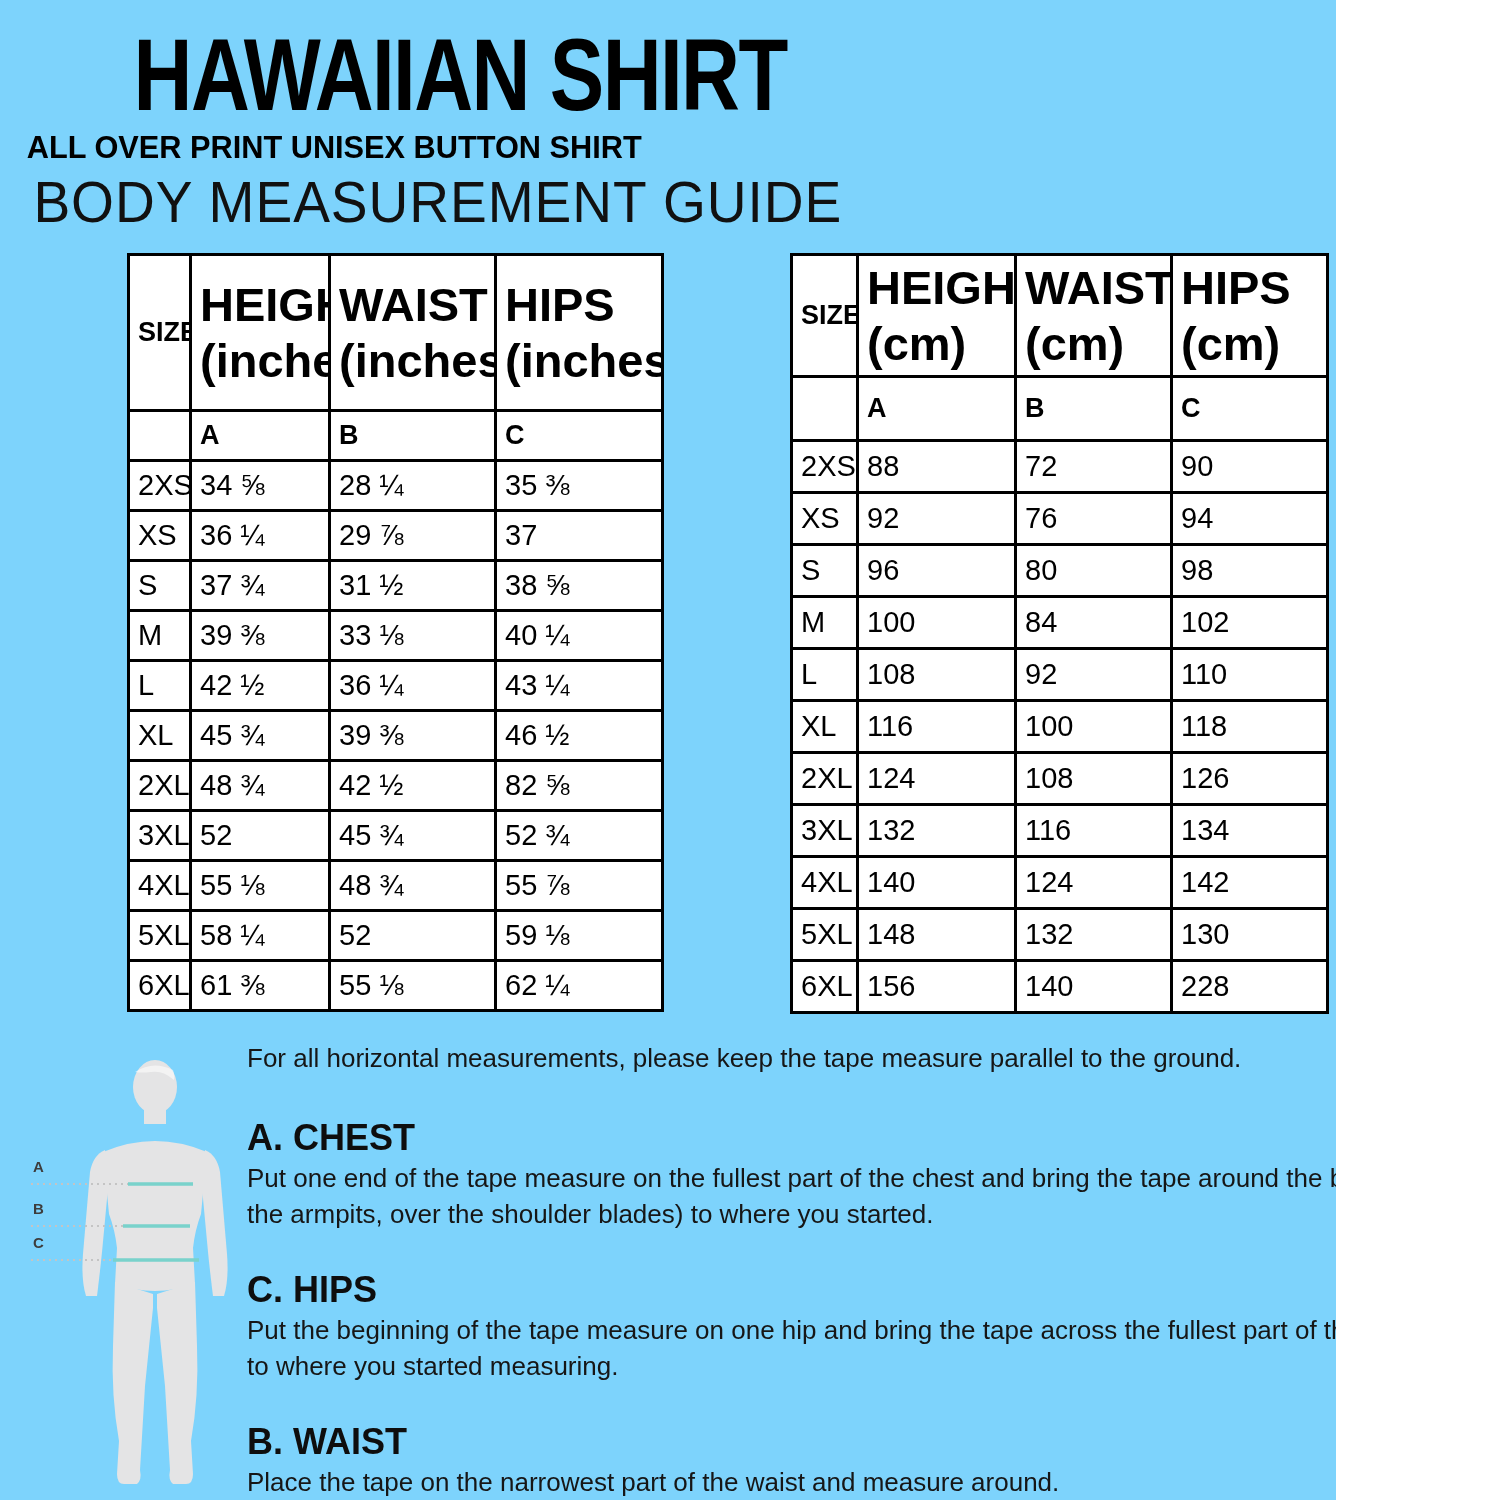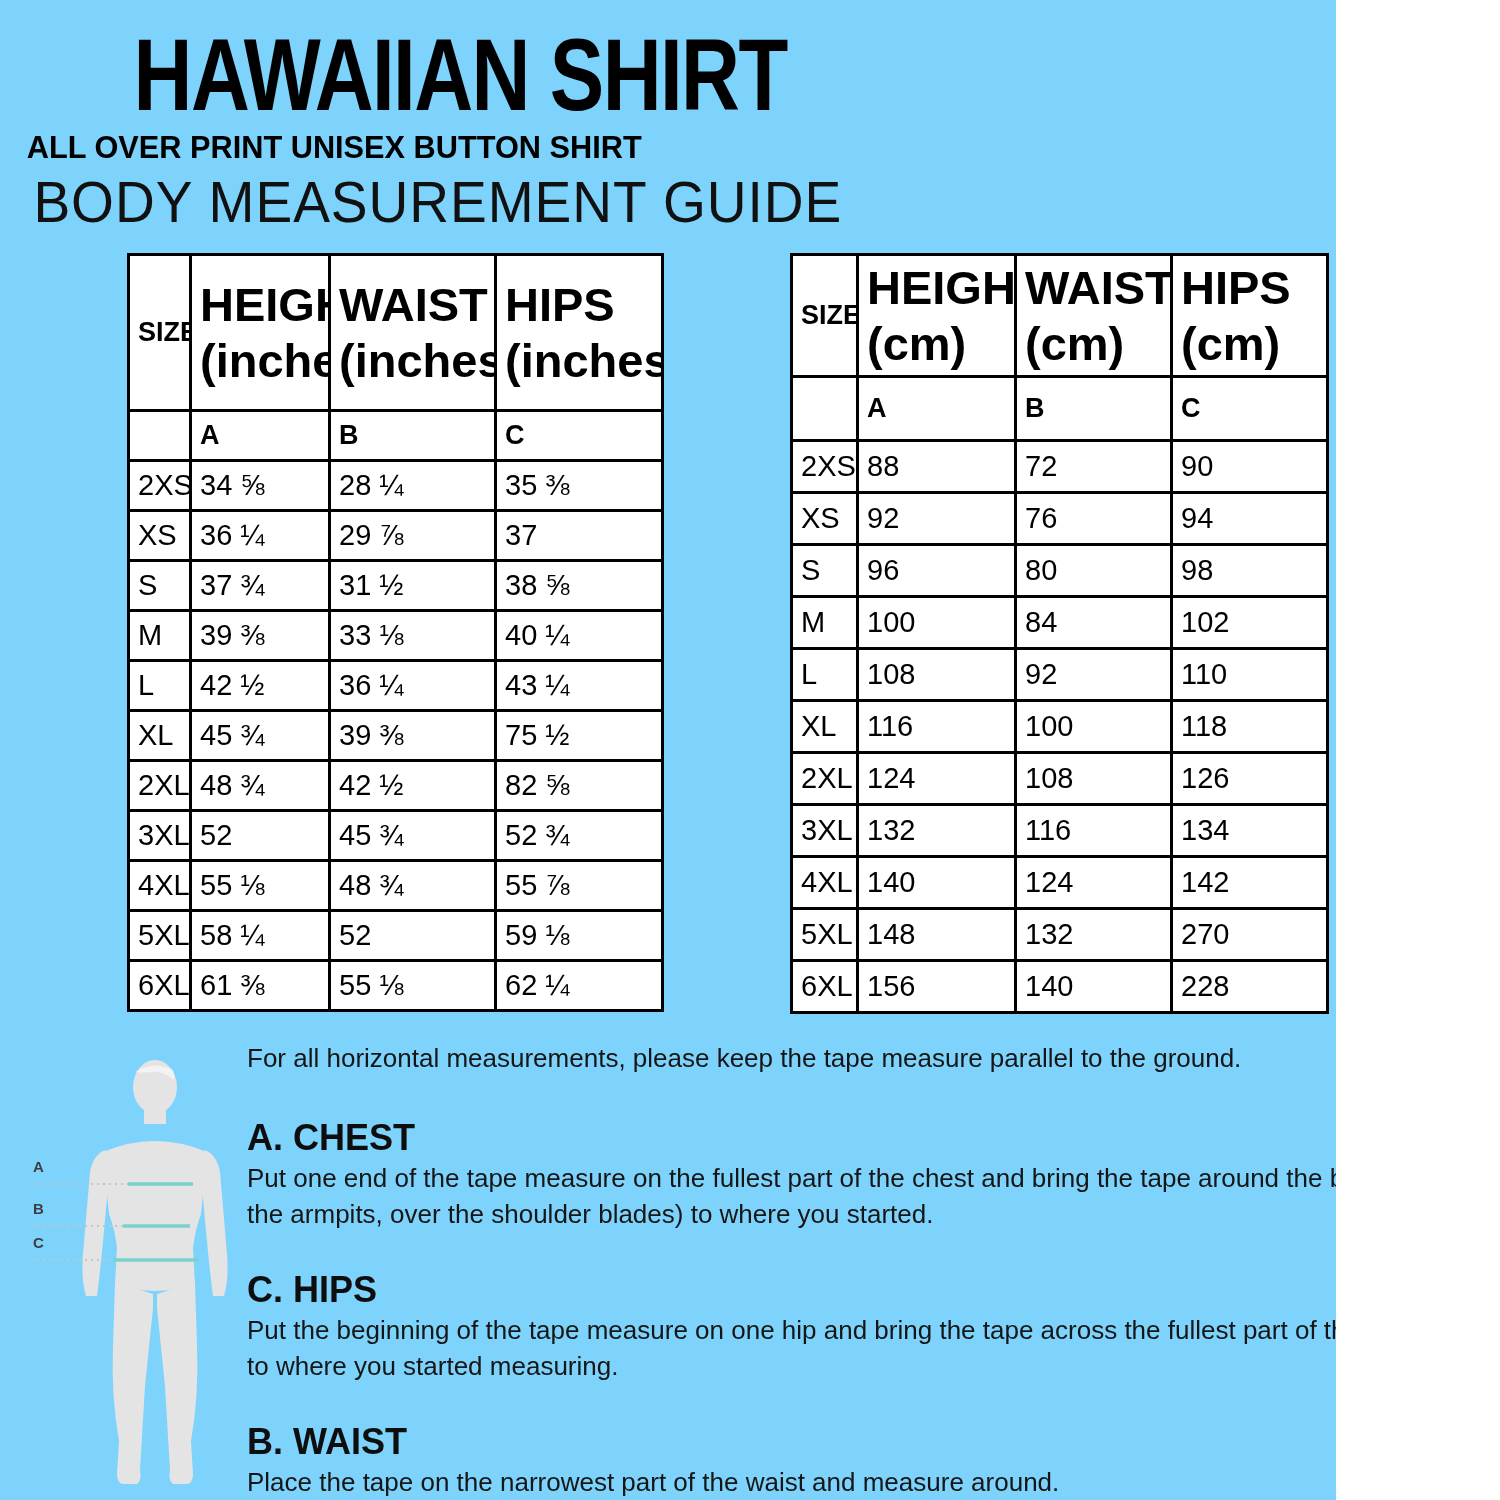--- a/index.html
+++ b/index.html
@@ -121,21 +121,21 @@
         <tr>
           <td>L</td>
           <td>42 ½</td>
           <td>36 ¼</td>
           <td>43 ¼</td>
         </tr>
         <tr>
           <td>XL</td>
           <td>45 ¾</td>
           <td>39 ⅜</td>
-          <td>75 ½</td>
+          <td>46 ½</td>
         </tr>
         <tr>
           <td>2XL</td>
           <td>48 ¾</td>
           <td>42 ½</td>
           <td>82 ⅝</td>
         </tr>
         <tr>
           <td>3XL</td>
           <td>52</td>
@@ -239,21 +239,21 @@
         <tr>
           <td>4XL</td>
           <td>140</td>
           <td>124</td>
           <td>142</td>
         </tr>
         <tr>
           <td>5XL</td>
           <td>148</td>
           <td>132</td>
-          <td>270</td>
+          <td>130</td>
         </tr>
         <tr>
           <td>6XL</td>
           <td>156</td>
           <td>140</td>
           <td>228</td>
         </tr>
       </tbody>
   </table>
 

